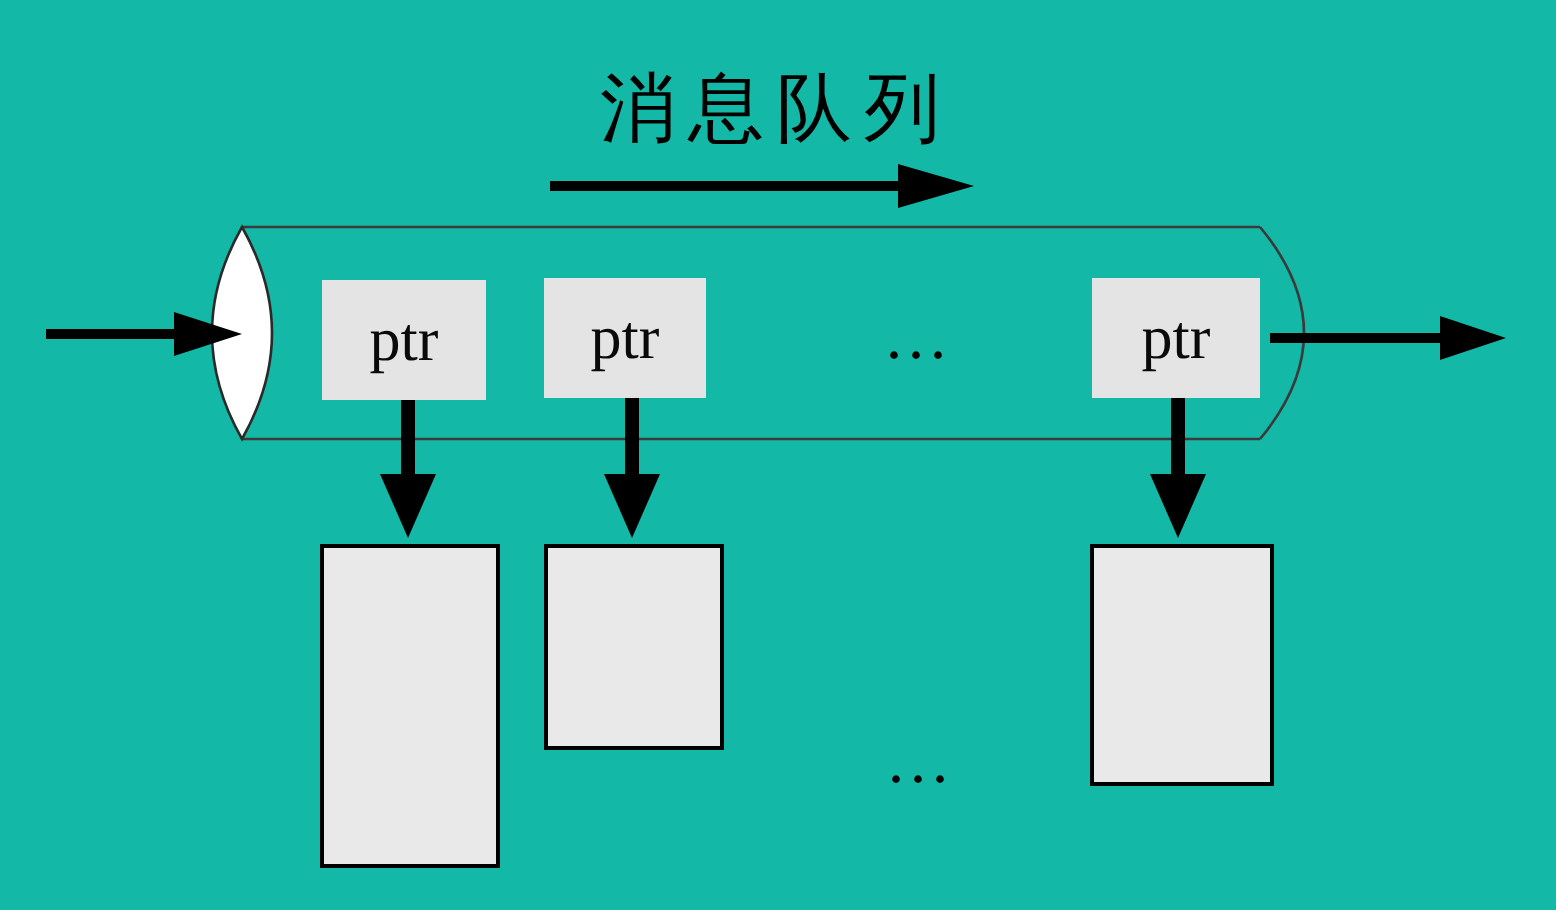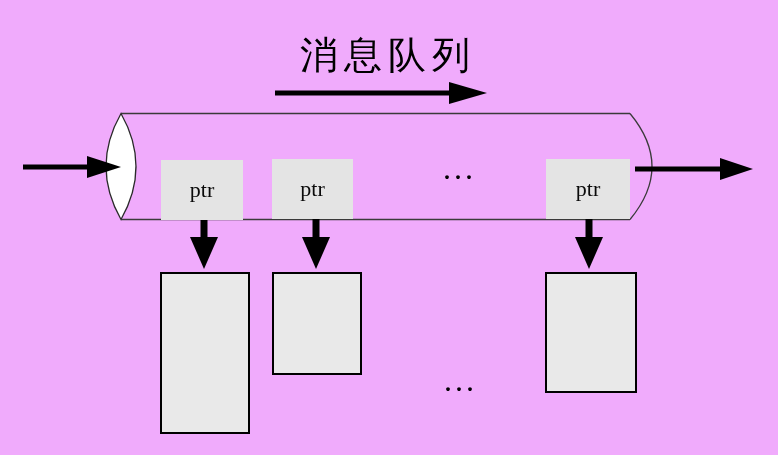--- a/index.html
+++ b/index.html
@@ -1,20 +1,20 @@
 <!DOCTYPE html>
 <html><head>
 <meta charset="utf-8">
 <style>
   html, body { margin: 0; padding: 0; background: #ffffff; }
   .canvas {
     position: relative;
     width: 778px;
     height: 455px;
-    background: #f0abfc;
+    background: #14b8a6;
     font-family: "Liberation Serif", "DejaVu Serif", serif;
     overflow: hidden;
   }
   .canvas svg { position: absolute; left: 0; top: 0; }
   .title {
     position: absolute;
     left: 288px;
     top: 36px;
     width: 200px;
     text-align: center;
@@ -23,23 +23,22 @@
     line-height: 1;
     color: #000000;
     white-space: nowrap;
   }
   .ptr-box {
     position: absolute;
     background: #e4e4e4;
     display: flex;
     align-items: center;
     justify-content: center;
-    font-size: 22px;
+    font-size: 31px;
     color: #0a0a0a;
-    margin-top: 20px;
   }
   .ptr-box.p1 { left: 161px; top: 140px; width: 82px; height: 60px; }
   .ptr-box.p2 { left: 272px; top: 139px; width: 81px; height: 60px; }
   .ptr-box.p3 { left: 546px; top: 139px; width: 84px; height: 60px; }
   .ellipsis {
     position: absolute;
     font-size: 32px;
     line-height: 1;
     color: #000000;
     letter-spacing: 3px;

